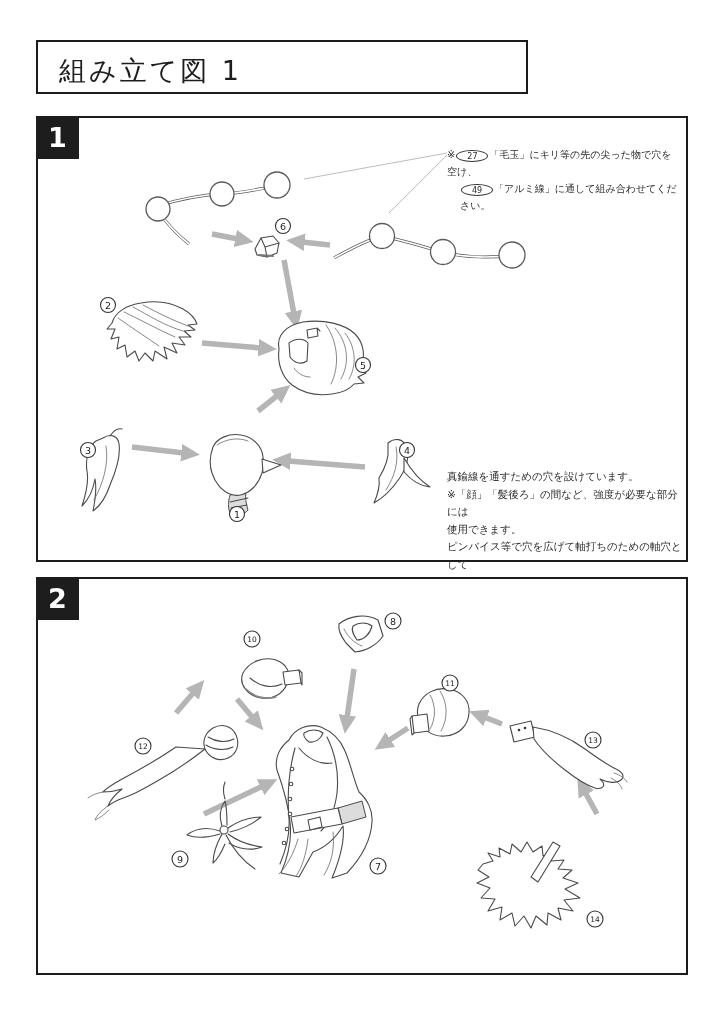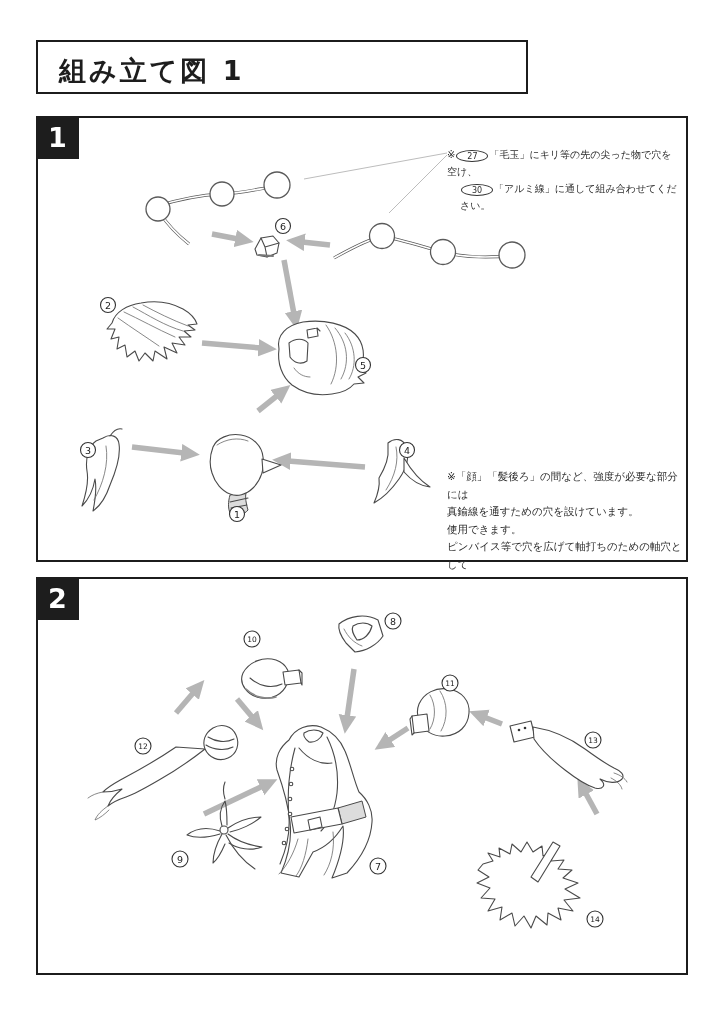--- a/index.html
+++ b/index.html
@@ -2,21 +2,21 @@
 <html><head>
 <meta charset="utf-8">
 <style>
   * { margin:0; padding:0; box-sizing:border-box; }
   body { background:#ffffff; font-family:"DejaVu Sans", sans-serif; }
   .page { position:relative; width:724px; height:1024px; background:#ffffff; overflow:hidden; }
 
   .title-box { position:absolute; left:36px; top:40px; width:492px; height:54px;
                border:2px solid #1c1c1c; background:#fff; }
   .title-box .t { position:absolute; left:21px; top:11px; font-size:27px; color:#1d1d1d;
-                  letter-spacing:3px; font-weight:700; }
+                  letter-spacing:3px; font-weight:400; }
 
   .panel { position:absolute; left:36px; width:652px; border:2px solid #1c1c1c; background:#fff; }
   .panel-1 { top:116px; height:446px; }
   .panel-2 { top:577px; height:398px; }
   .badge { position:absolute; left:36px; width:43px; height:43px; background:#1d1d1d;
            color:#fff; font-size:27px; font-weight:bold; text-align:center; line-height:43px; }
   .badge-1 { top:116px; }
   .badge-2 { top:577px; }
 
   svg { position:absolute; left:0; top:0; }
@@ -159,26 +159,26 @@
       <g>
         <circle class="lblc" cx="371" cy="334" r="7.5"></circle>
         <text class="num" x="371" y="337.5">4</text>
       </g>
     </svg>
   </div>
   <div class="badge badge-1">1</div>
 
   <div class="note note-top">
     <div class="row1"><span>※</span><span class="cnum">27</span><span>「毛玉」にキリ等の先の尖った物で穴を空け、</span></div>
-    <div class="row2"><span class="cnum">30</span><span>「アルミ線」に通して組み合わせてください。</span></div>
+    <div class="row2"><span class="cnum">49</span><span>「アルミ線」に通して組み合わせてください。</span></div>
   </div>
 
   <div class="note note-bottom">
+    <div>真鍮線を通すための穴を設けています。</div>
     <div>※「顔」「髪後ろ」の間など、強度が必要な部分には</div>
-    <div>真鍮線を通すための穴を設けています。</div>
     <div>使用できます。</div>
     <div>ピンバイス等で穴を広げて軸打ちのための軸穴として</div>
     <div>（真鍮線は別途ご用意ください）</div>
   </div>
 
   <div class="panel panel-2">
     <svg width="648" height="394" viewBox="2 2 648 394">
       <defs>
         <marker id="ah2" markerWidth="3.6" markerHeight="3.4" refX="0.5" refY="1.6" orient="auto" markerUnits="strokeWidth">
           <path d="M0,0 L3.4,1.6 L0,3.2 Z" fill="#b5b5b5"></path>

